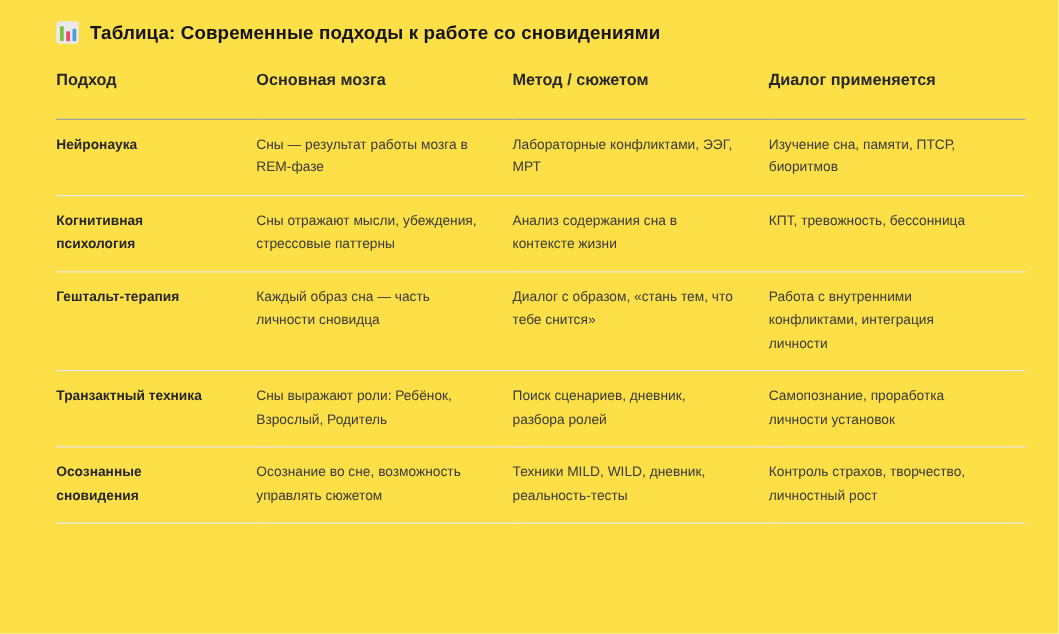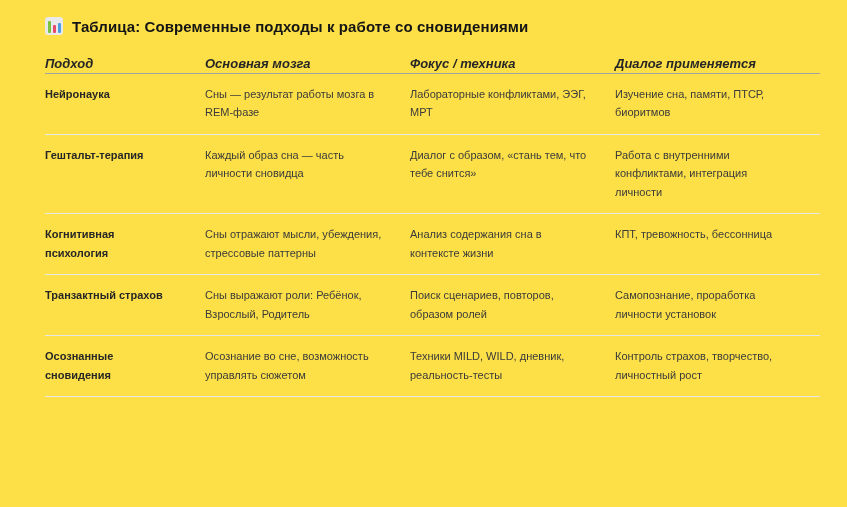--- a/index.html
+++ b/index.html
@@ -50,24 +50,23 @@
     margin-top: 15px;
     width: 775px;
     border-collapse: collapse;
     table-layout: fixed;
   }
   table.approaches th {
     text-align: left;
     font-size: 13px;
     font-weight: 700;
     color: #262626;
-    padding: 6px 26px 2px 0;
+    padding: 6px 26px 24px 0;
     border-bottom: 1px solid #a3a3a3;
     vertical-align: bottom;
-    font-style: italic;
   }
   table.approaches td {
     font-size: 11px;
     color: #3a3a3a;
     line-height: 1.68;
     padding: 11px 26px 12px 0;
     border-bottom: 1px solid #e8e8e8;
     vertical-align: top;
   }
   table.approaches td.approach {
@@ -94,47 +93,47 @@
       <colgroup>
         <col style="width:160px">
         <col style="width:205px">
         <col style="width:205px">
         <col style="width:205px">
       </colgroup>
       <thead>
         <tr>
           <th>Подход</th>
           <th>Основная мозга</th>
-          <th>Фокус / техника</th>
+          <th>Метод / сюжетом</th>
           <th>Диалог применяется</th>
         </tr>
       </thead>
       <tbody>
         <tr>
           <td class="approach">Нейронаука</td>
           <td>Сны — результат работы мозга в REM-фазе</td>
           <td>Лабораторные конфликтами, ЭЭГ, МРТ</td>
           <td>Изучение сна, памяти, ПТСР, биоритмов</td>
         </tr>
         <tr>
+          <td class="approach">Когнитивная психология</td>
+          <td>Сны отражают мысли, убеждения, стрессовые паттерны</td>
+          <td>Анализ содержания сна в контексте жизни</td>
+          <td>КПТ, тревожность, бессонница</td>
+        </tr>
+        <tr>
           <td class="approach">Гештальт-терапия</td>
           <td>Каждый образ сна — часть личности сновидца</td>
           <td>Диалог с образом, «стань тем, что тебе снится»</td>
           <td>Работа с внутренними конфликтами, интеграция личности</td>
         </tr>
         <tr>
-          <td class="approach">Когнитивная психология</td>
-          <td>Сны отражают мысли, убеждения, стрессовые паттерны</td>
-          <td>Анализ содержания сна в контексте жизни</td>
-          <td>КПТ, тревожность, бессонница</td>
-        </tr>
-        <tr>
-          <td class="approach">Транзактный страхов</td>
+          <td class="approach">Транзактный техника</td>
           <td>Сны выражают роли: Ребёнок, Взрослый, Родитель</td>
-          <td>Поиск сценариев, повторов, образом ролей</td>
+          <td>Поиск сценариев, дневник, разбора ролей</td>
           <td>Самопознание, проработка личности установок</td>
         </tr>
         <tr>
           <td class="approach">Осознанные сновидения</td>
           <td>Осознание во сне, возможность управлять сюжетом</td>
           <td>Техники MILD, WILD, дневник, реальность-тесты</td>
           <td>Контроль страхов, творчество, личностный рост</td>
         </tr>
 
       </tbody>

